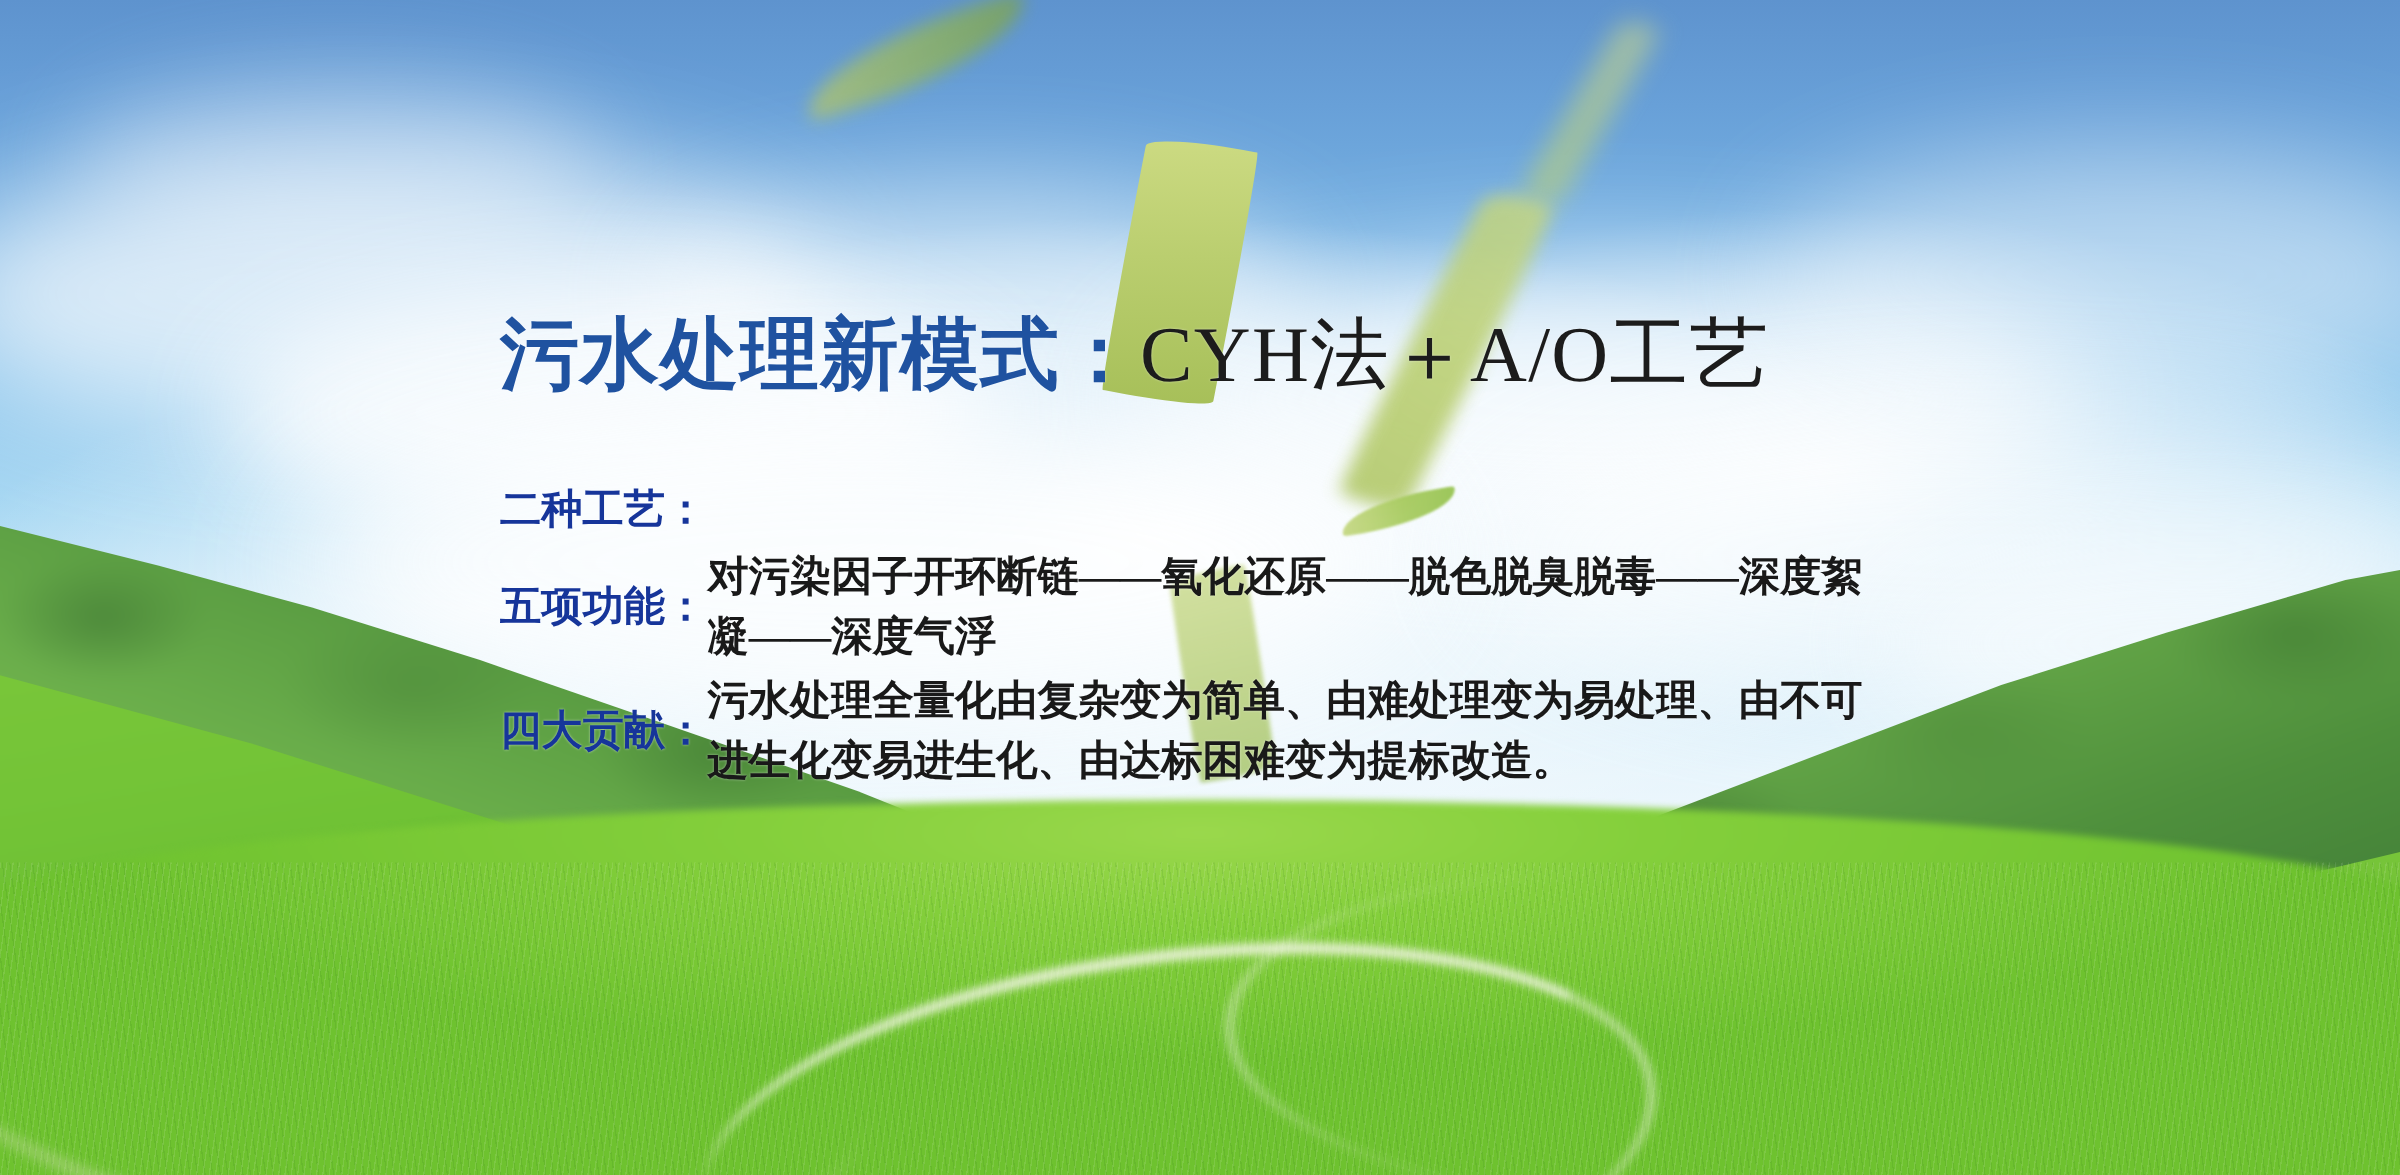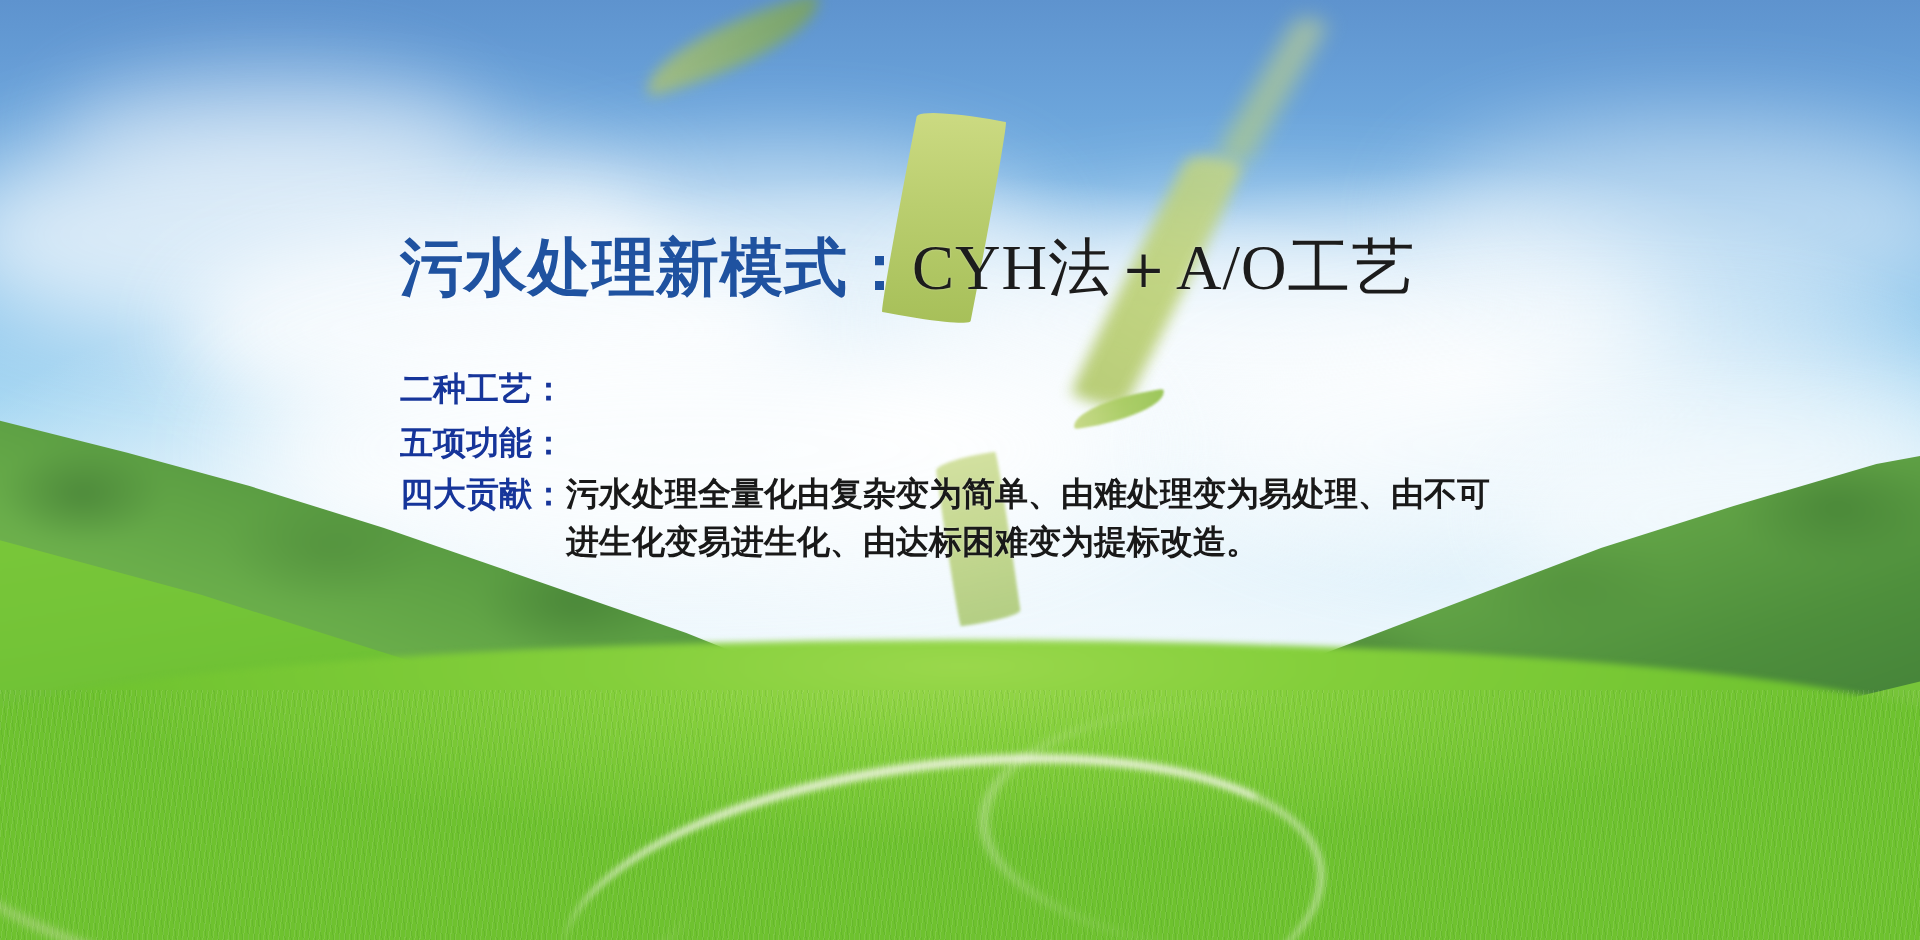--- a/index.html
+++ b/index.html
@@ -141,21 +141,21 @@
   }
   .leaf-streak{
     left:1255px; top:5px; width:34px; height:170px;
     background:linear-gradient(185deg,#cdd98c,#bbd06c);
     border-radius:100% 10% 100% 10% / 12% 100% 10% 100%;
     transform:rotate(31deg);
     filter:blur(10px); opacity:.55;
   }
 
   
-  #content{position:absolute;left:0;top:0;width:1920px;height:768px;}
+  #content{position:absolute;left:0;top:16px;width:1920px;height:768px;}
   #title{
     position:absolute; left:400px; top:237px;
     white-space:nowrap;
     font-size:63px; line-height:1.0;
     font-family:"Liberation Serif","DejaVu Serif",serif;
     letter-spacing:1px;
   }
   #title .t-blue{
     color:#1f52a0; font-weight:700;
     text-shadow:0 0 2px rgba(255,255,255,.55);
@@ -165,21 +165,21 @@
     text-shadow:0 0 2px rgba(255,255,255,.45);
   }
 
   #body{
     position:absolute; left:400px; top:368px;
     width:1120px;
     font-size:33px; line-height:48px;
     font-family:"Liberation Serif","DejaVu Serif",serif;
     font-weight:700;
   }
-  .row{display:flex;align-items:flex-start;margin-bottom:3px;font-family:Liberation Mono, monospace;}
+  .row{display:flex;align-items:center;margin-bottom:3px;}
   .row .lbl{
     color:#16359a; flex:0 0 auto; width:166px;
     letter-spacing:0px;
     text-shadow:0 0 2px rgba(255,255,255,.6);
   }
   .row .val{
     color:#191919; flex:1 1 auto;
     text-shadow:0 0 2px rgba(255,255,255,.5);
   }
 </style>
@@ -223,20 +223,21 @@
 
       <div class="row">
         <span class="lbl">二种工艺：</span>
       </div>
 
       <div class="row">
       </div>
 
       <div class="row">
         <span class="lbl">五项功能：</span>
+        <span class="val">对污染因子开环断链——氧化还原——脱色脱臭脱毒——深度絮凝——深度气浮</span>
       </div>
 
       <div class="row">
         <span class="lbl">四大贡献：</span>
         <span class="val">污水处理全量化由复杂变为简单、由难处理变为易处理、由不可进生化变易进生化、由达标困难变为提标改造。</span>
       </div>
 
     </div>
   </div>
 </div>

